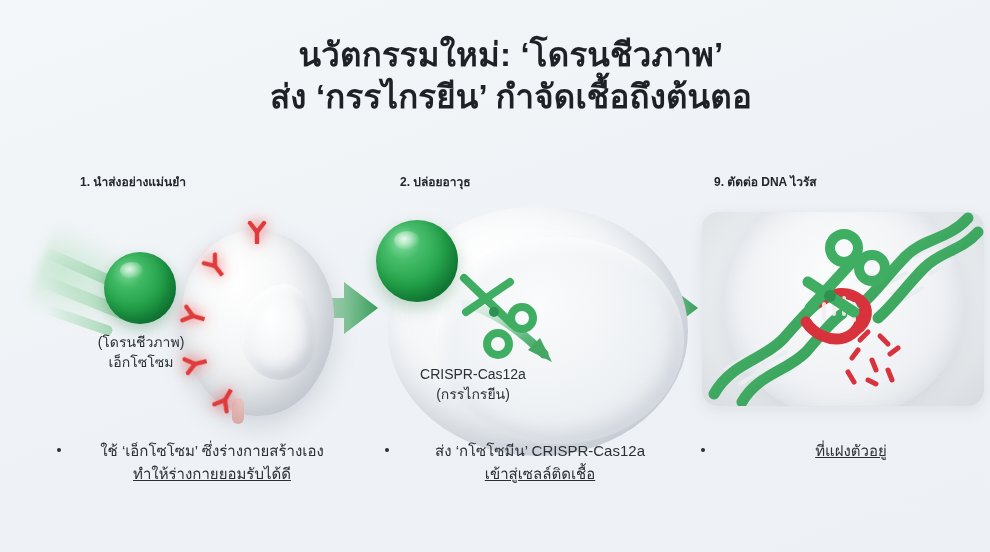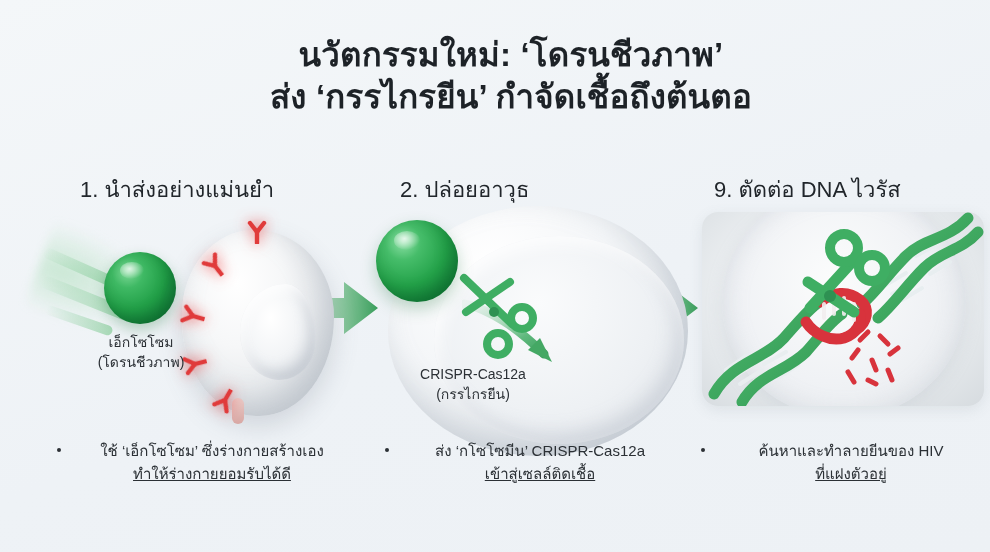--- a/index.html
+++ b/index.html
@@ -36,22 +36,22 @@
   .col {
     position: absolute;
     top: 0;
     width: 310px;
   }
   .col-1 { left: 42px; }
   .col-2 { left: 370px; }
   .col-3 { left: 686px; width: 300px; }
 
   .step-head {
-    font-size: 22px;
-    font-weight: normal;
+    font-size: 12px;
+    font-weight: bold;
     color: #21262b;
     height: 30px;
     padding-left: 38px;
   }
   .col-2 .step-head { padding-left: 30px; }
   .col-3 .step-head { padding-left: 28px; }
 
   .art {
     position: relative;
     height: 215px;
@@ -327,22 +327,22 @@
         <svg width="22" height="24" viewBox="0 0 22 24" xmlns="http://www.w3.org/2000/svg">
           <g stroke="#e03b3b" stroke-width="4.4" stroke-linecap="round" fill="none">
             <path d="M11,23 L11,12"></path>
               <path d="M11,12 L4,3"></path>
               <path d="M11,12 L18,3"></path>
           </g>
         </svg>
       </div>
 
       <div class="art-label label-1">
+        <div>(โดรนชีวภาพ)</div>
         <div>เอ็กโซโซม</div>
-        <div>(โดรนชีวภาพ)</div>
       </div>
     </div>
 
     <div class="bullets">
       <div class="bullet">
         <span class="dot"></span>
         <span>ใช้ ‘เอ็กโซโซม’ ซึ่งร่างกายสร้างเอง</span>
         <span class="l2">ทำให้ร่างกายยอมรับได้ดี</span>
       </div>
     </div>
@@ -472,19 +472,18 @@
             <circle cx="170" cy="56" r="13" stroke="#3fae63" stroke-width="10" fill="none"></circle>
             <circle cx="128" cy="84" r="6" fill="#2e9152"></circle>
           </g>
         </svg>
       </div>
     </div>
 
     <div class="bullets">
       <div class="bullet">
         <span class="dot"></span>
-        <span>ค้นหาและทำลายยีนของ HIV</span>
         <span class="l2">ที่แฝงตัวอยู่</span>
       </div>
     </div>
   </div>
 
 </div>
 
 </body></html>

